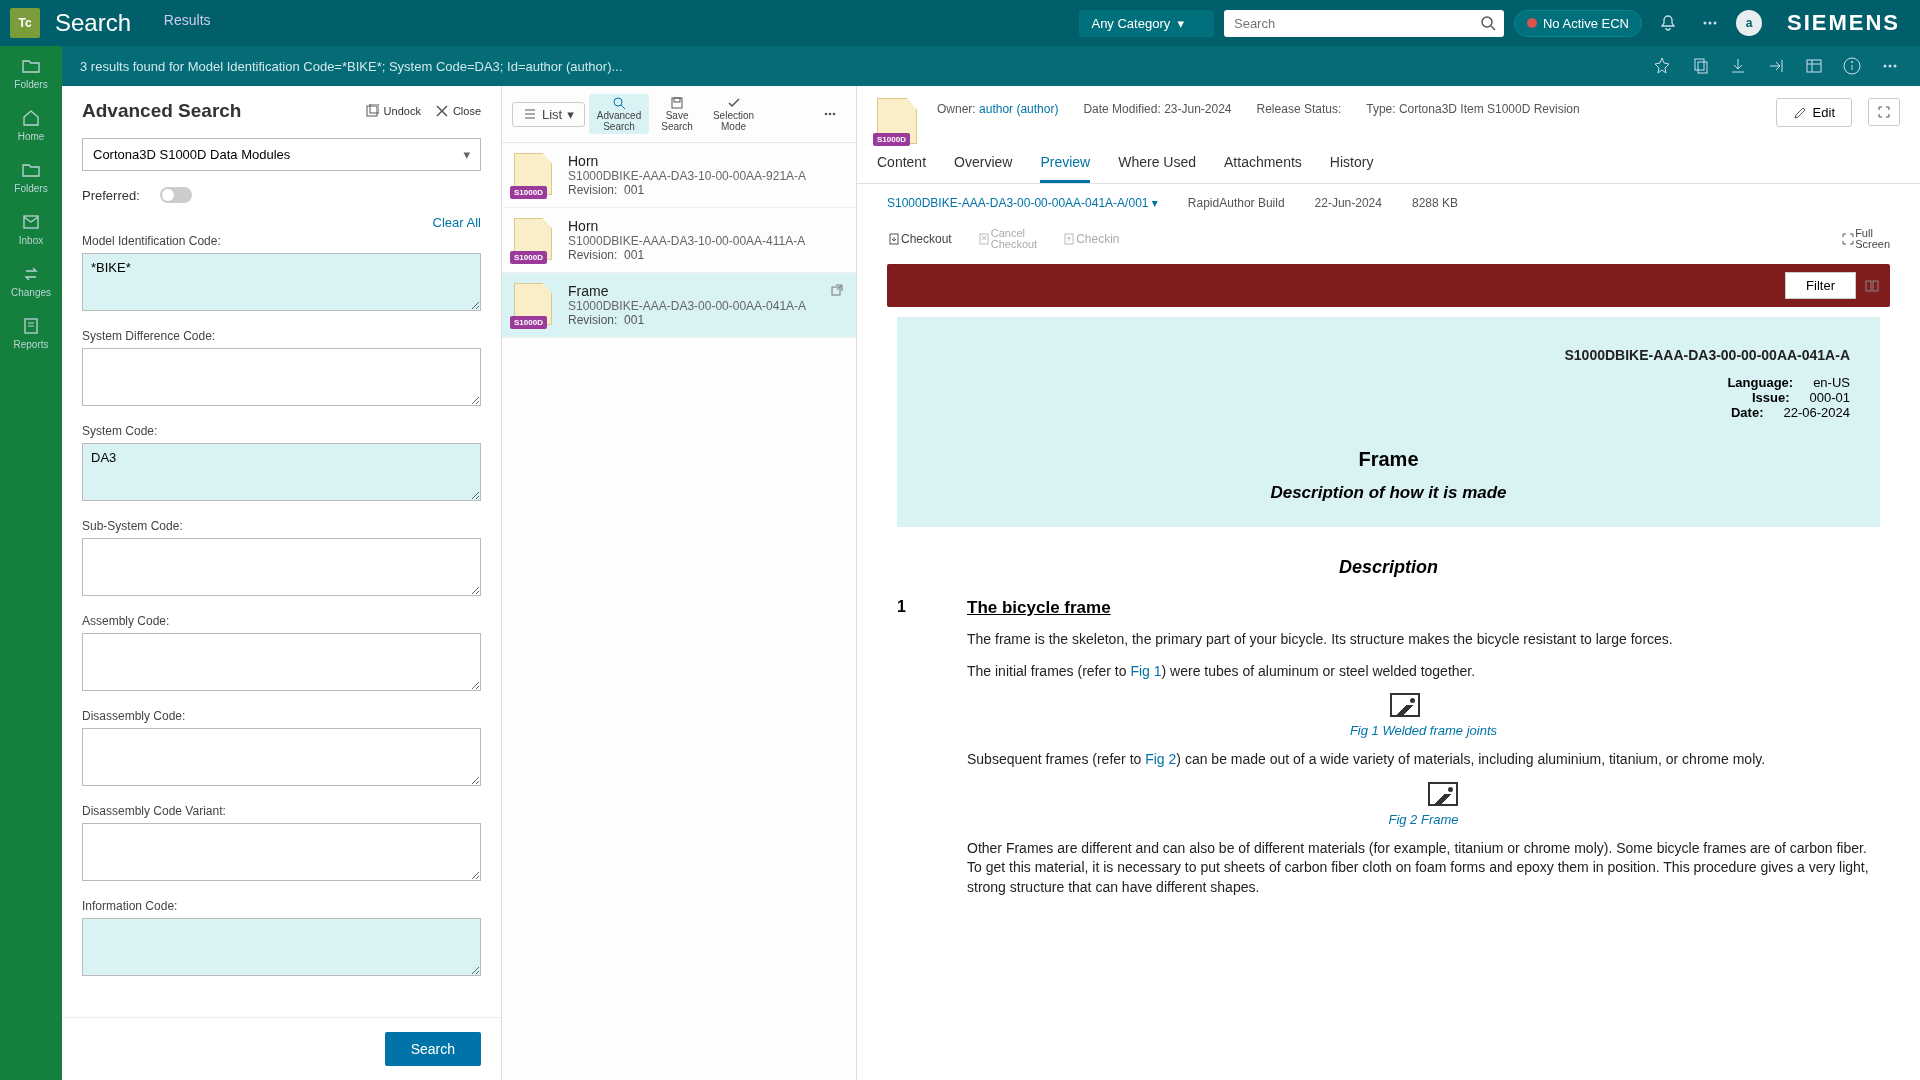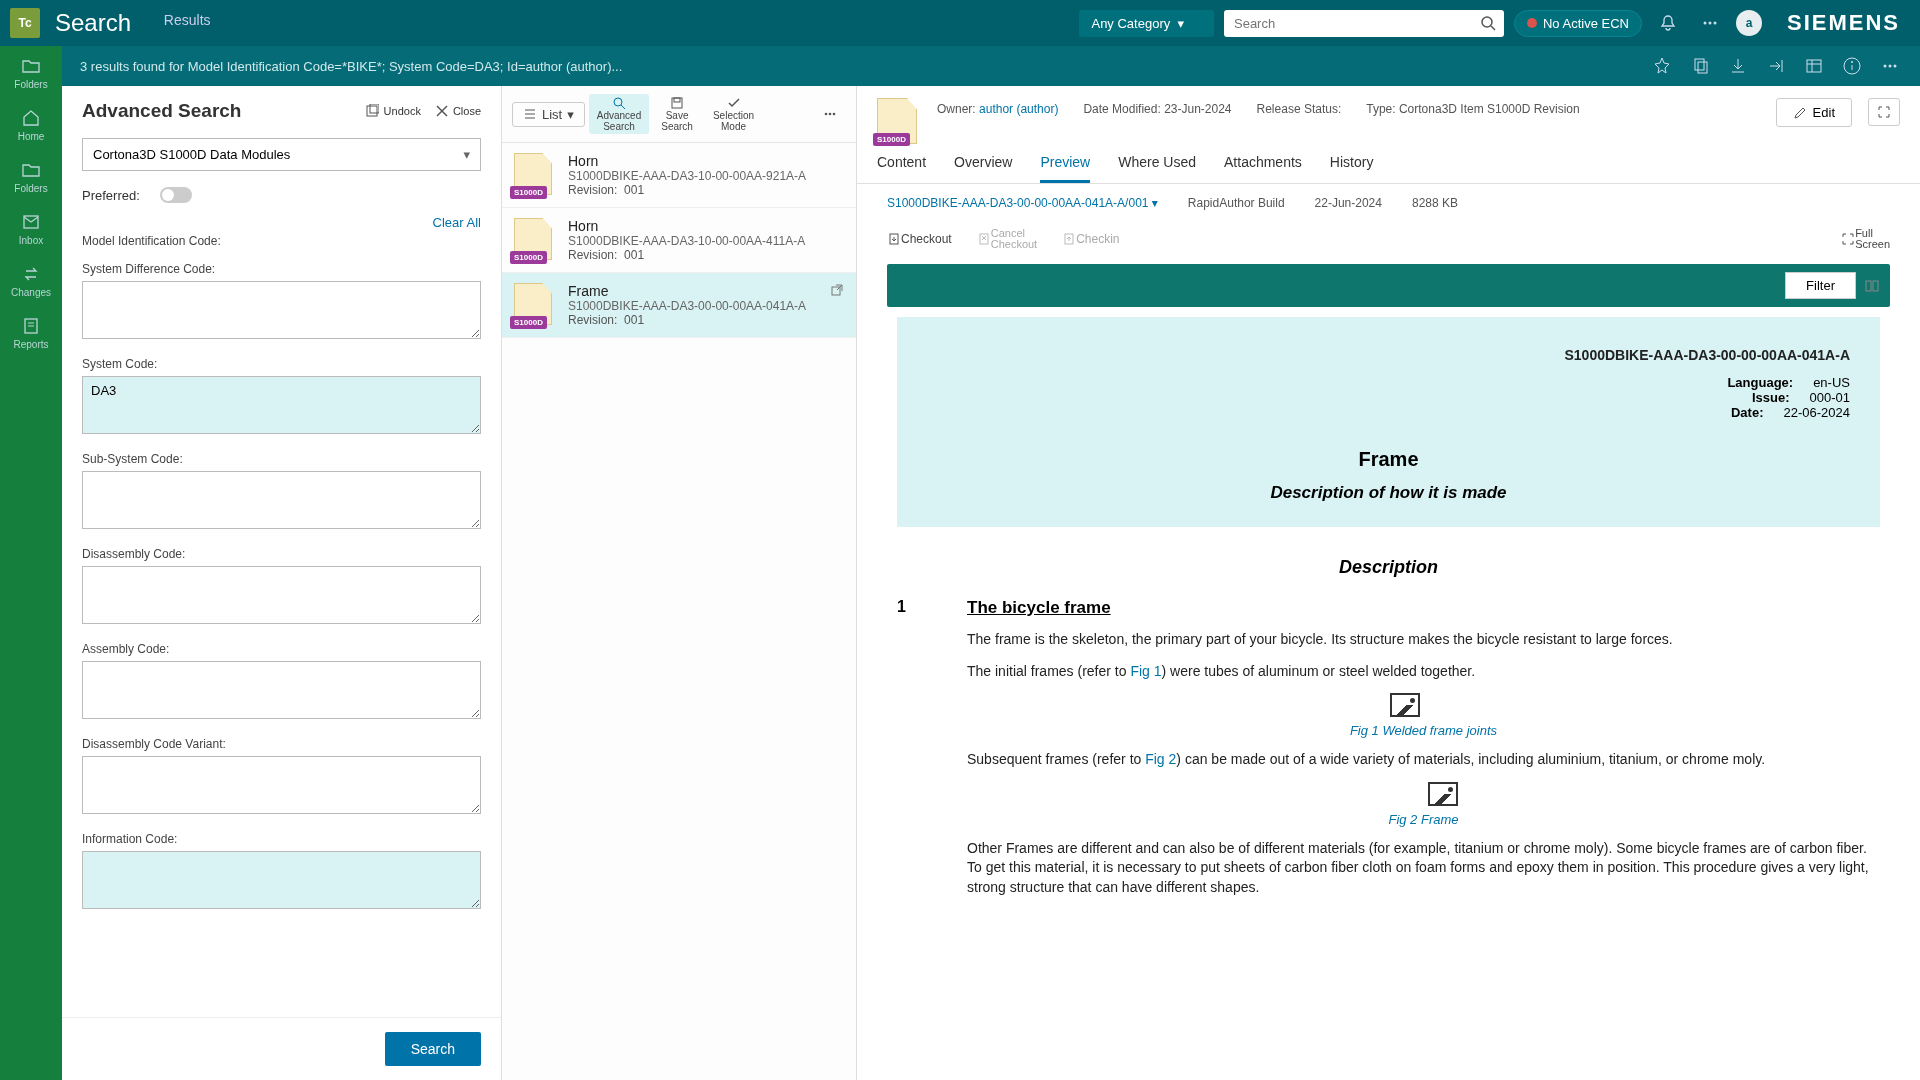--- a/index.html
+++ b/index.html
@@ -84,21 +84,21 @@
 .expand-icon { border: 1px solid #ccc; padding: 6px 8px; cursor: pointer; border-radius: 3px; }
 .detail-tabs { display: flex; gap: 28px; padding: 12px 20px 0; border-bottom: 1px solid #e0e0e0; font-size: 14px; }
 .detail-tab { padding-bottom: 10px; cursor: pointer; color: #333; }
 .detail-tab.active { color: #0073a8; border-bottom: 3px solid #0073a8; font-weight: 500; }
 .revision-bar { padding: 12px 30px; display: flex; align-items: center; gap: 30px; font-size: 12px; color: #555; }
 .rev-code { color: #0073a8; font-weight: 500; }
 .action-bar { padding: 6px 30px 14px; display: flex; gap: 25px; font-size: 12px; color: #444; align-items: center; }
 .act-btn { display: flex; align-items: center; cursor: pointer; }
 .act-btn.disabled { color: #aaa; }
 .act-right { margin-left: auto; }
-.filter-bar { margin: 0 30px 10px; background: #0f766e; padding: 8px 10px; display: flex; align-items: center; border-radius: 2px; }
+.filter-bar { margin: 0 30px 10px; background: #7f1d1d; padding: 8px 10px; display: flex; align-items: center; border-radius: 2px; }
 .filter-btn { margin-left: auto; background: #fff; border: 1px solid #ccc; padding: 5px 20px; font-size: 13px; cursor: pointer; }
 .content-scroll { flex: 1; overflow-y: auto; padding: 0 40px 20px; }
 .doc-header-box { background: #d9f2f3; padding: 30px 30px 24px; margin-bottom: 30px; }
 .doc-code { text-align: right; font-weight: bold; font-size: 14px; color: #222; margin-bottom: 12px; }
 .doc-meta-row { display: flex; justify-content: flex-end; gap: 20px; font-size: 13px; }
 .doc-meta-row .lbl { font-weight: bold; }
 .doc-h1 { text-align: center; font-size: 20px; font-weight: bold; margin: 28px 0 12px; }
 .doc-h2 { text-align: center; font-size: 17px; font-weight: bold; font-style: italic; }
 .desc-heading { text-align: center; font-size: 18px; font-weight: bold; font-style: italic; margin: 14px 0 20px; }
 .section { display: flex; margin-bottom: 12px; }
@@ -272,26 +272,26 @@
     </div>
     <div class="adv-select">
       <span>Cortona3D S1000D Data Modules</span>
     </div>
     <div class="preferred-row">
       <span>Preferred:</span>
       <div class="toggle"></div>
     </div>
     <div class="clear-all">Clear All</div>
     <div class="adv-body">
-      <div class="field-group"><div class="field-label">Model Identification Code:</div></div>
+      <div class="field-group"><div class="field-label">Model Identification Code:</div><textarea class="field-input filled" style="">*BIKE*</textarea></div>
       <div class="field-group"><div class="field-label">System Difference Code:</div><textarea class="field-input" style=""></textarea></div>
       <div class="field-group"><div class="field-label">System Code:</div><textarea class="field-input filled" style="">DA3</textarea></div>
       <div class="field-group"><div class="field-label">Sub-System Code:</div><textarea class="field-input" style=""></textarea></div>
+      <div class="field-group"><div class="field-label">Assembly Code:</div><textarea class="field-input" style=""></textarea></div>
       <div class="field-group"><div class="field-label">Disassembly Code:</div><textarea class="field-input" style=""></textarea></div>
-      <div class="field-group"><div class="field-label">Assembly Code:</div><textarea class="field-input" style=""></textarea></div>
       <div class="field-group"><div class="field-label">Disassembly Code Variant:</div><textarea class="field-input" style=""></textarea></div>
       <div class="field-group"><div class="field-label">Information Code:</div><textarea class="field-input filled" style=""></textarea></div>
     </div>
     <div class="adv-footer">
       <button class="search-btn">Search</button>
     </div>
   </div>
 
   <div class="results-panel">
     <div class="results-toolbar">

